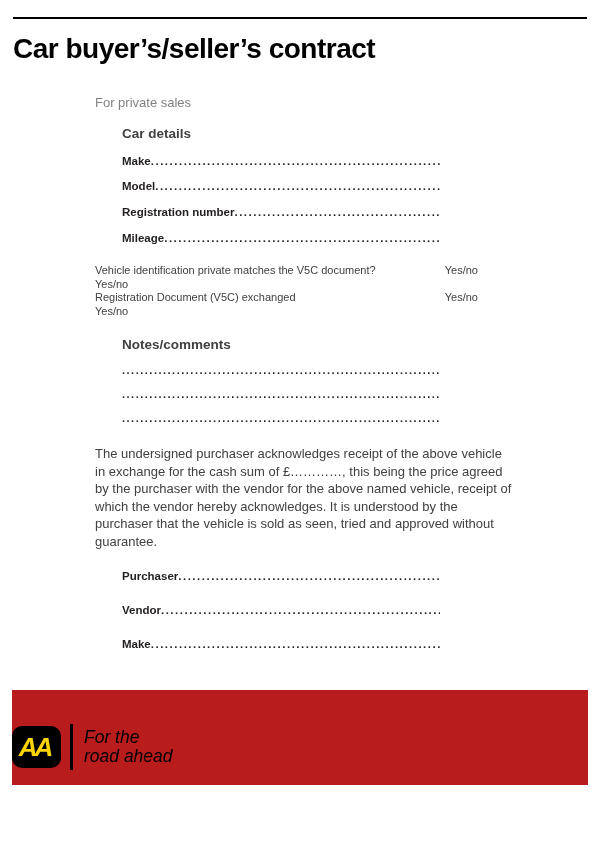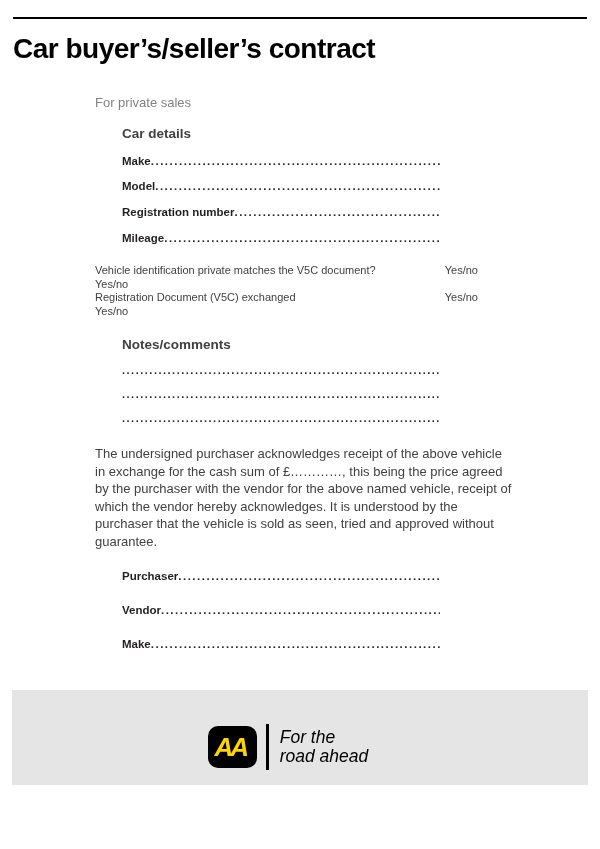--- a/index.html
+++ b/index.html
@@ -103,24 +103,24 @@
     color: #414042;
   }
   .signatures { margin-top: 20px; }
   .signatures .field-row { margin-top: 0; margin-bottom: 20px; }
   .footer-banner {
     position: absolute;
     left: 12px;
     right: 12px;
     top: 690px;
     height: 95px;
-    background: #e5e5e5;
+    background: #b91c1c;
     display: flex;
     align-items: center;
-    justify-content: center;
+    justify-content: flex-start;
     padding-right: 24px;
   }
   .brand {
     display: flex;
     align-items: center;
     margin-top: 18px;
   }
   .aa-badge {
     width: 49px;
     height: 42px;

